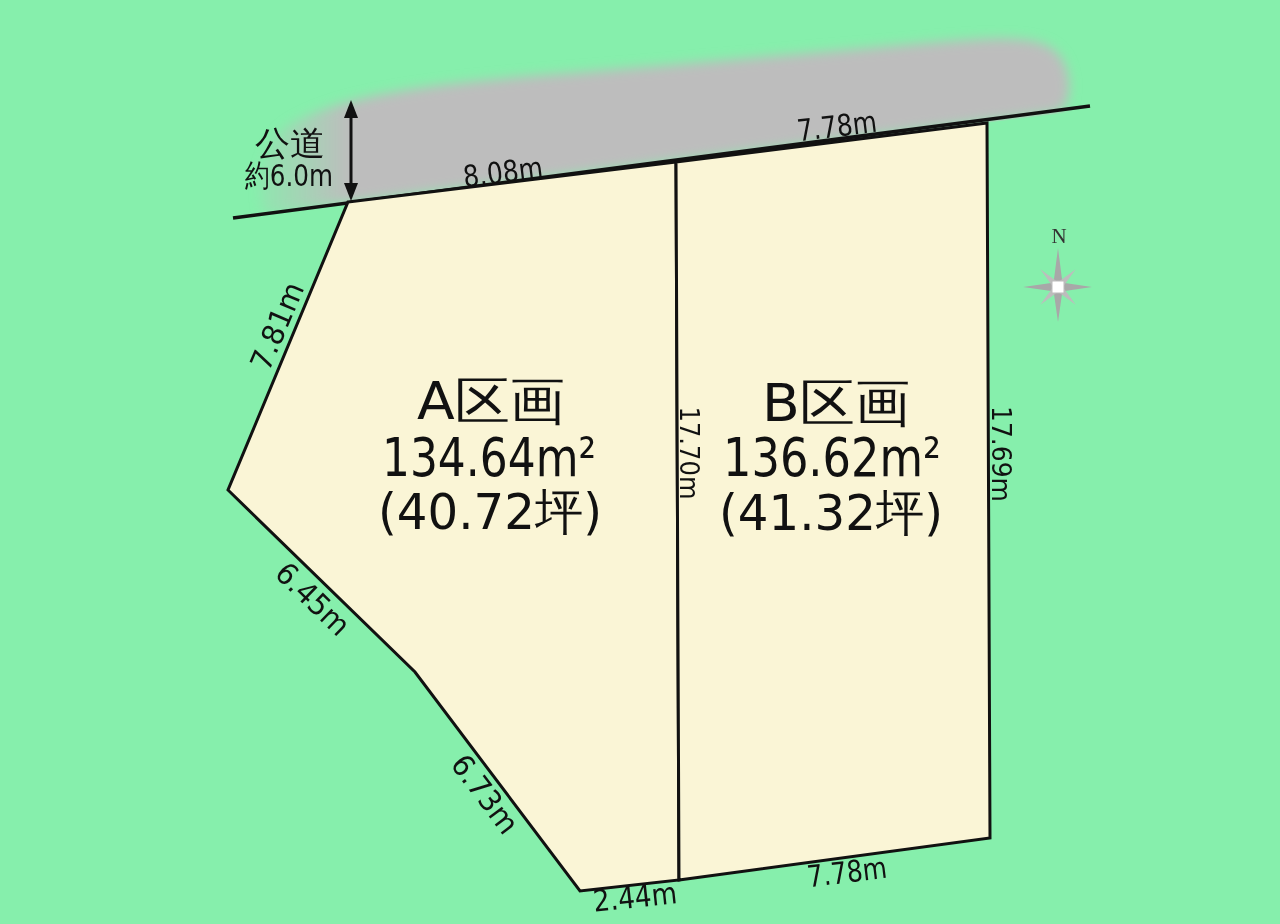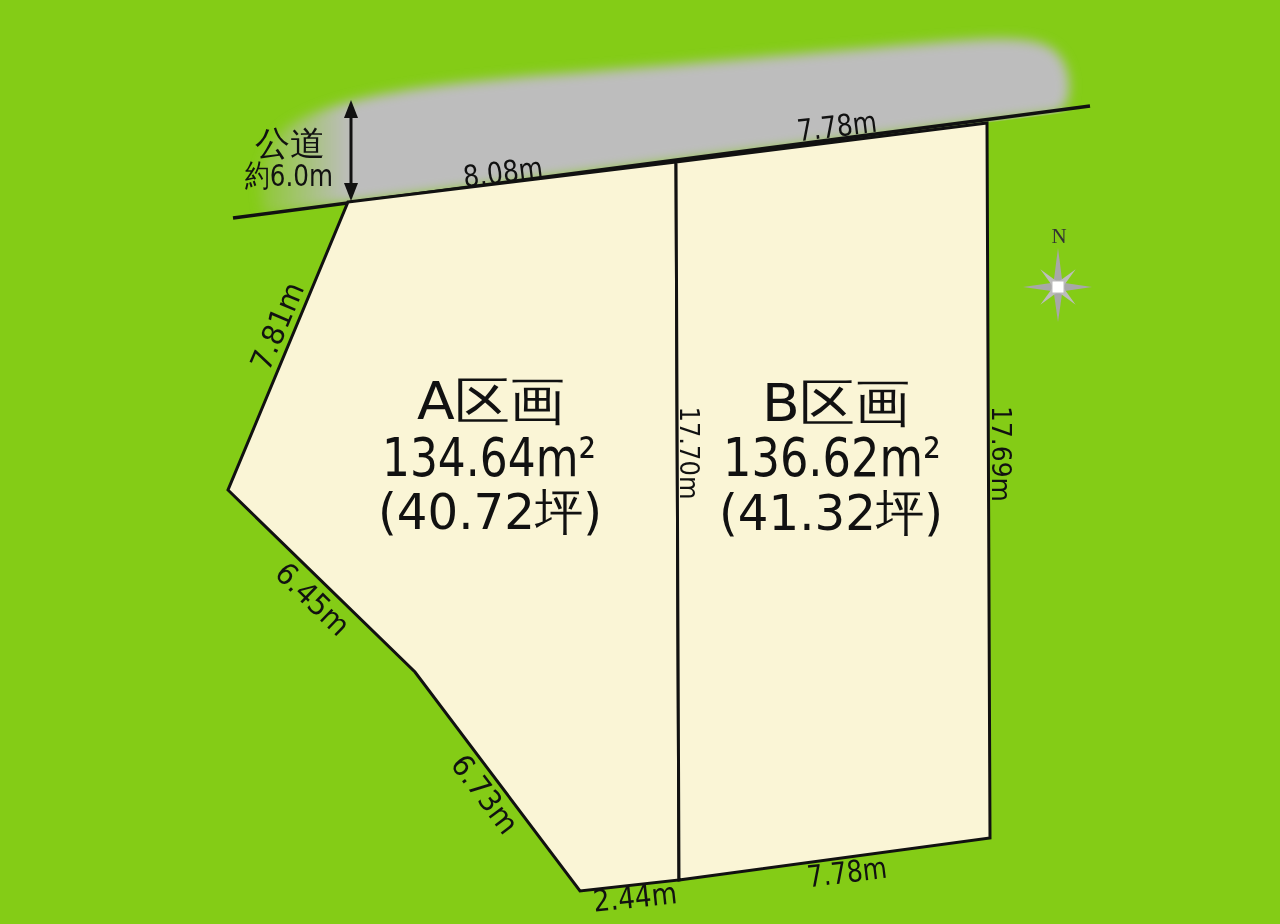--- a/index.html
+++ b/index.html
@@ -1,16 +1,16 @@
 <!DOCTYPE html>
 <html><head>
 <meta charset="utf-8">
 <style>
   html,body{margin:0;padding:0;background:#ffffff;}
-  .canvas{position:relative;width:1280px;height:924px;background:#84cc16;overflow:hidden;}
+  .canvas{position:relative;width:1280px;height:924px;background:#86efac;overflow:hidden;}
   svg{display:block;}
   text{font-family:"DejaVu Sans","Liberation Sans",sans-serif;fill:#111111;}
   .dim{font-size:30px;}
   .dim-sm{font-size:27px;}
   .parcel-name{font-size:52px;}
   .parcel-area{font-size:54px;}
   .parcel-tsubo{font-size:50px;}
   .road-label1{font-size:34px;}
   .road-label2{font-size:31px;}
   .north{font-family:"Liberation Serif","DejaVu Serif",serif;font-size:21px;fill:#333333;}

